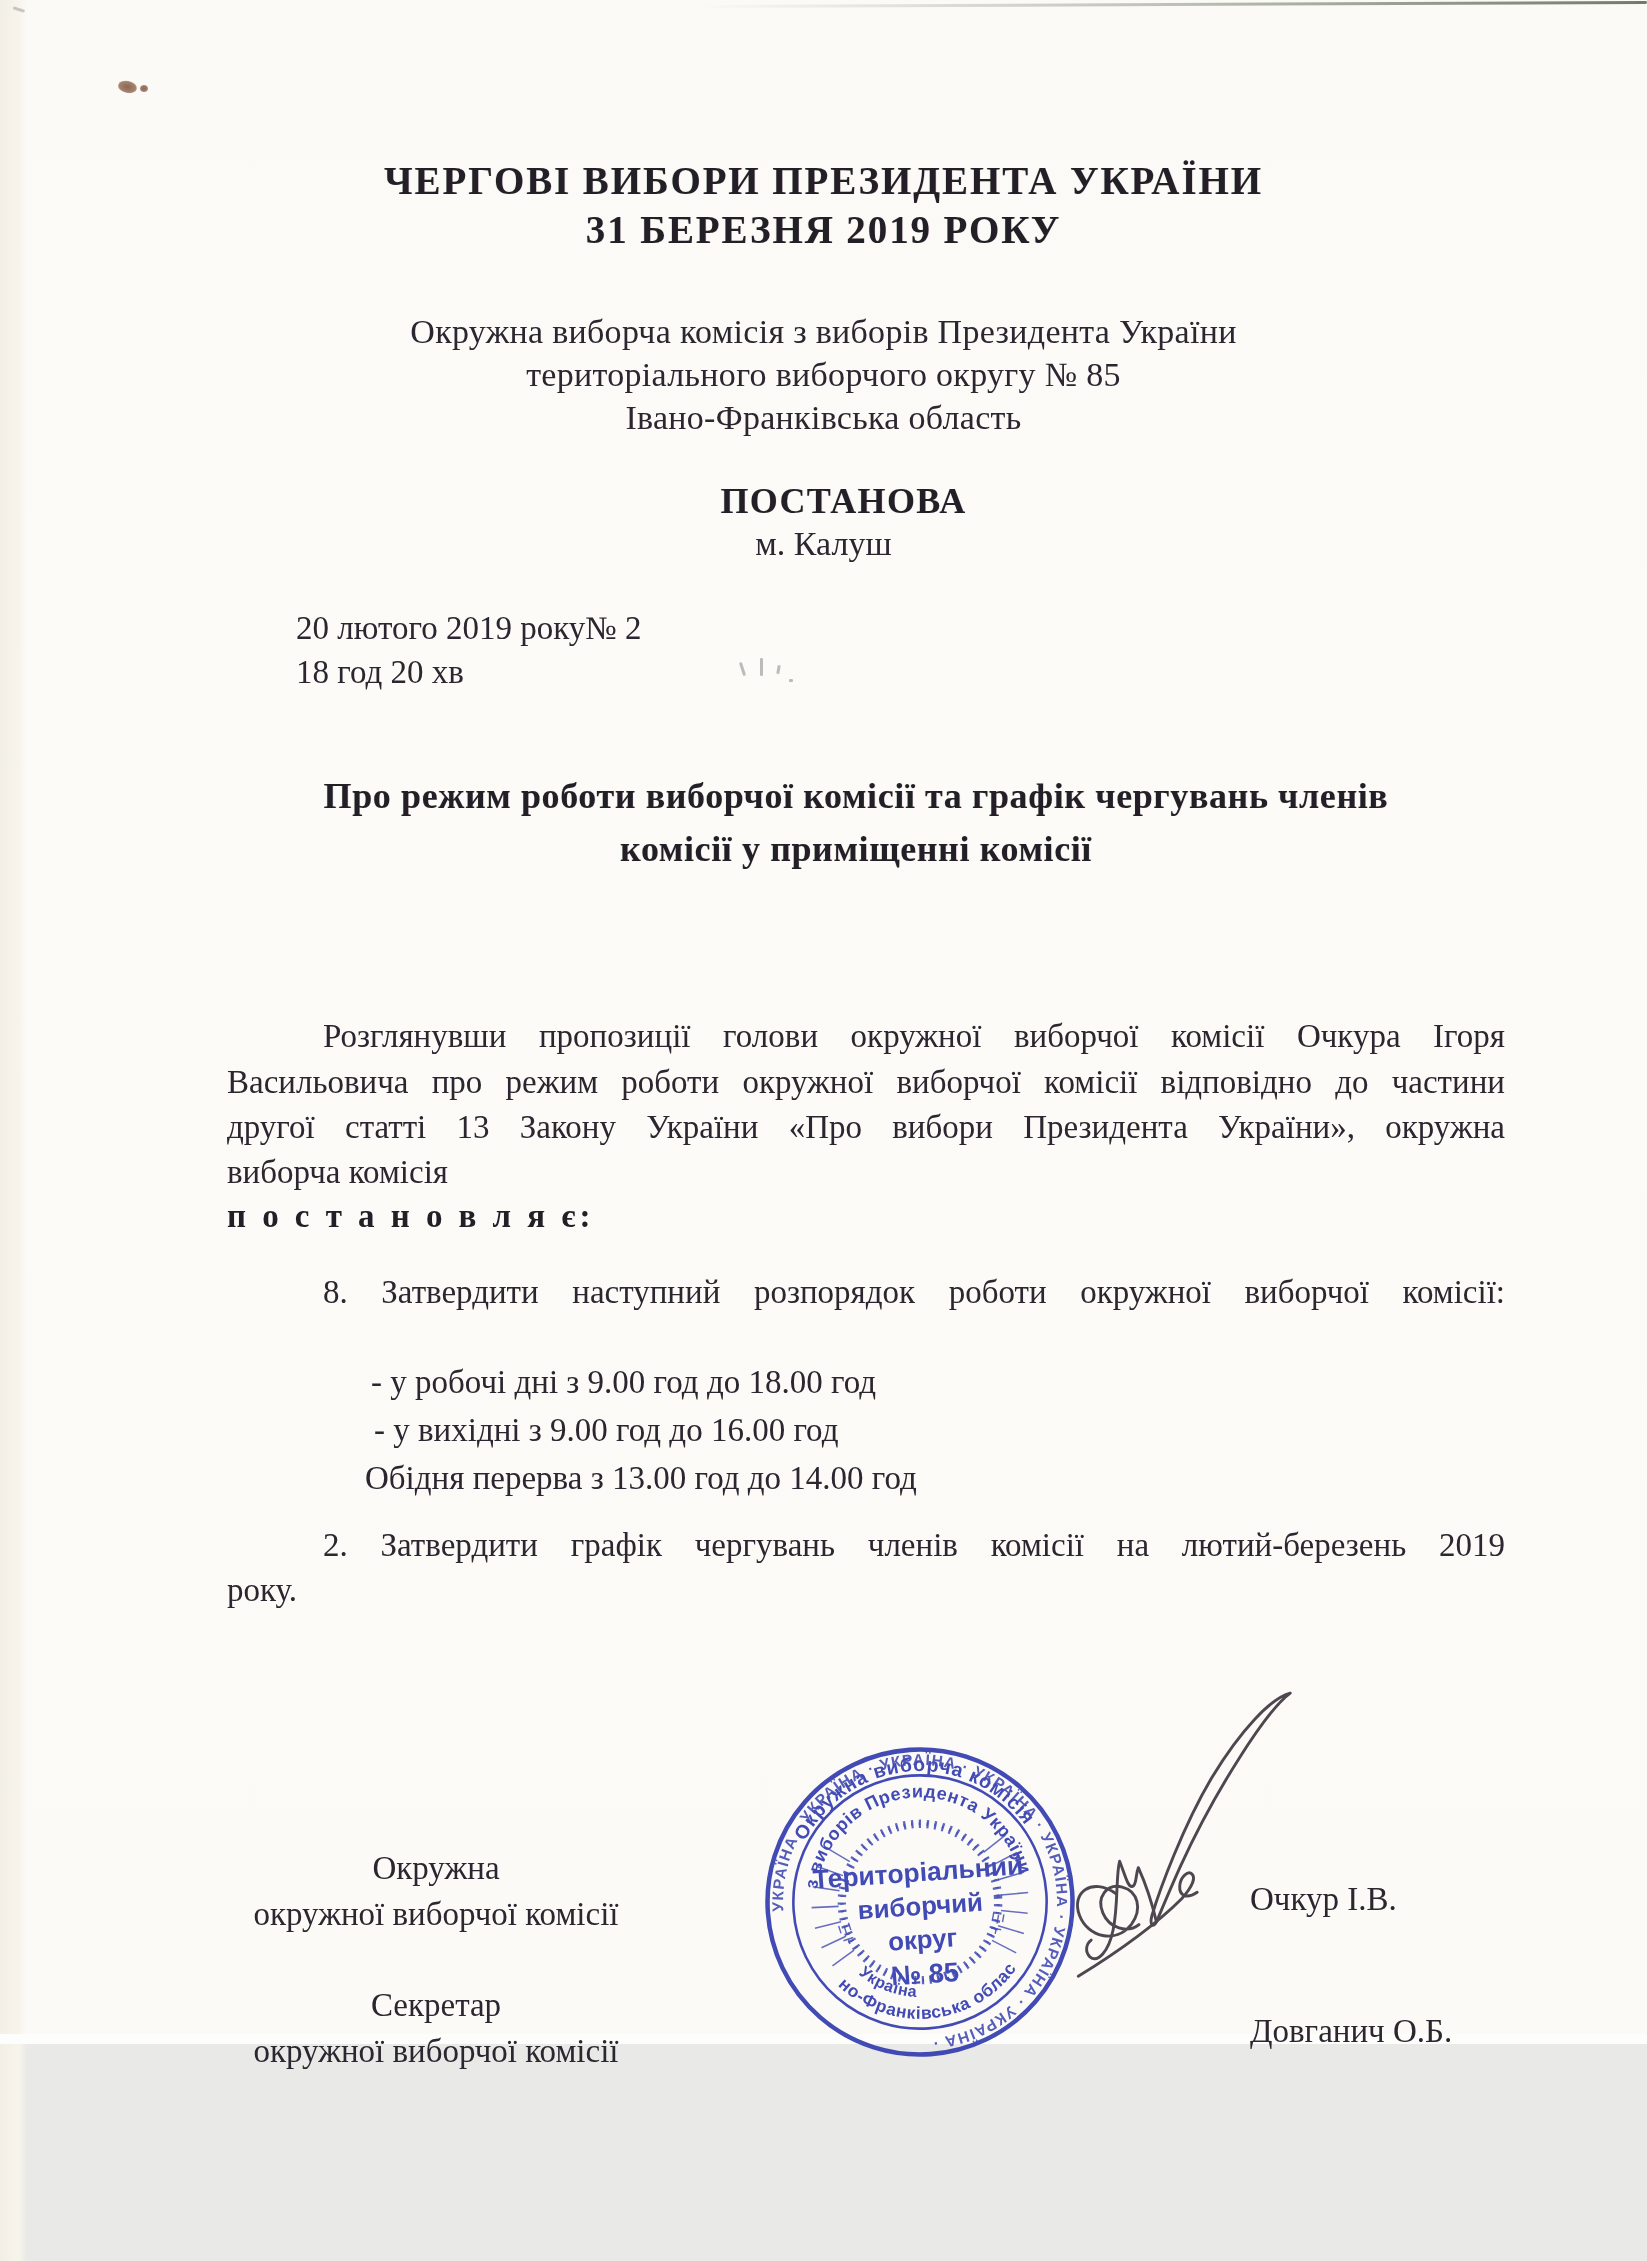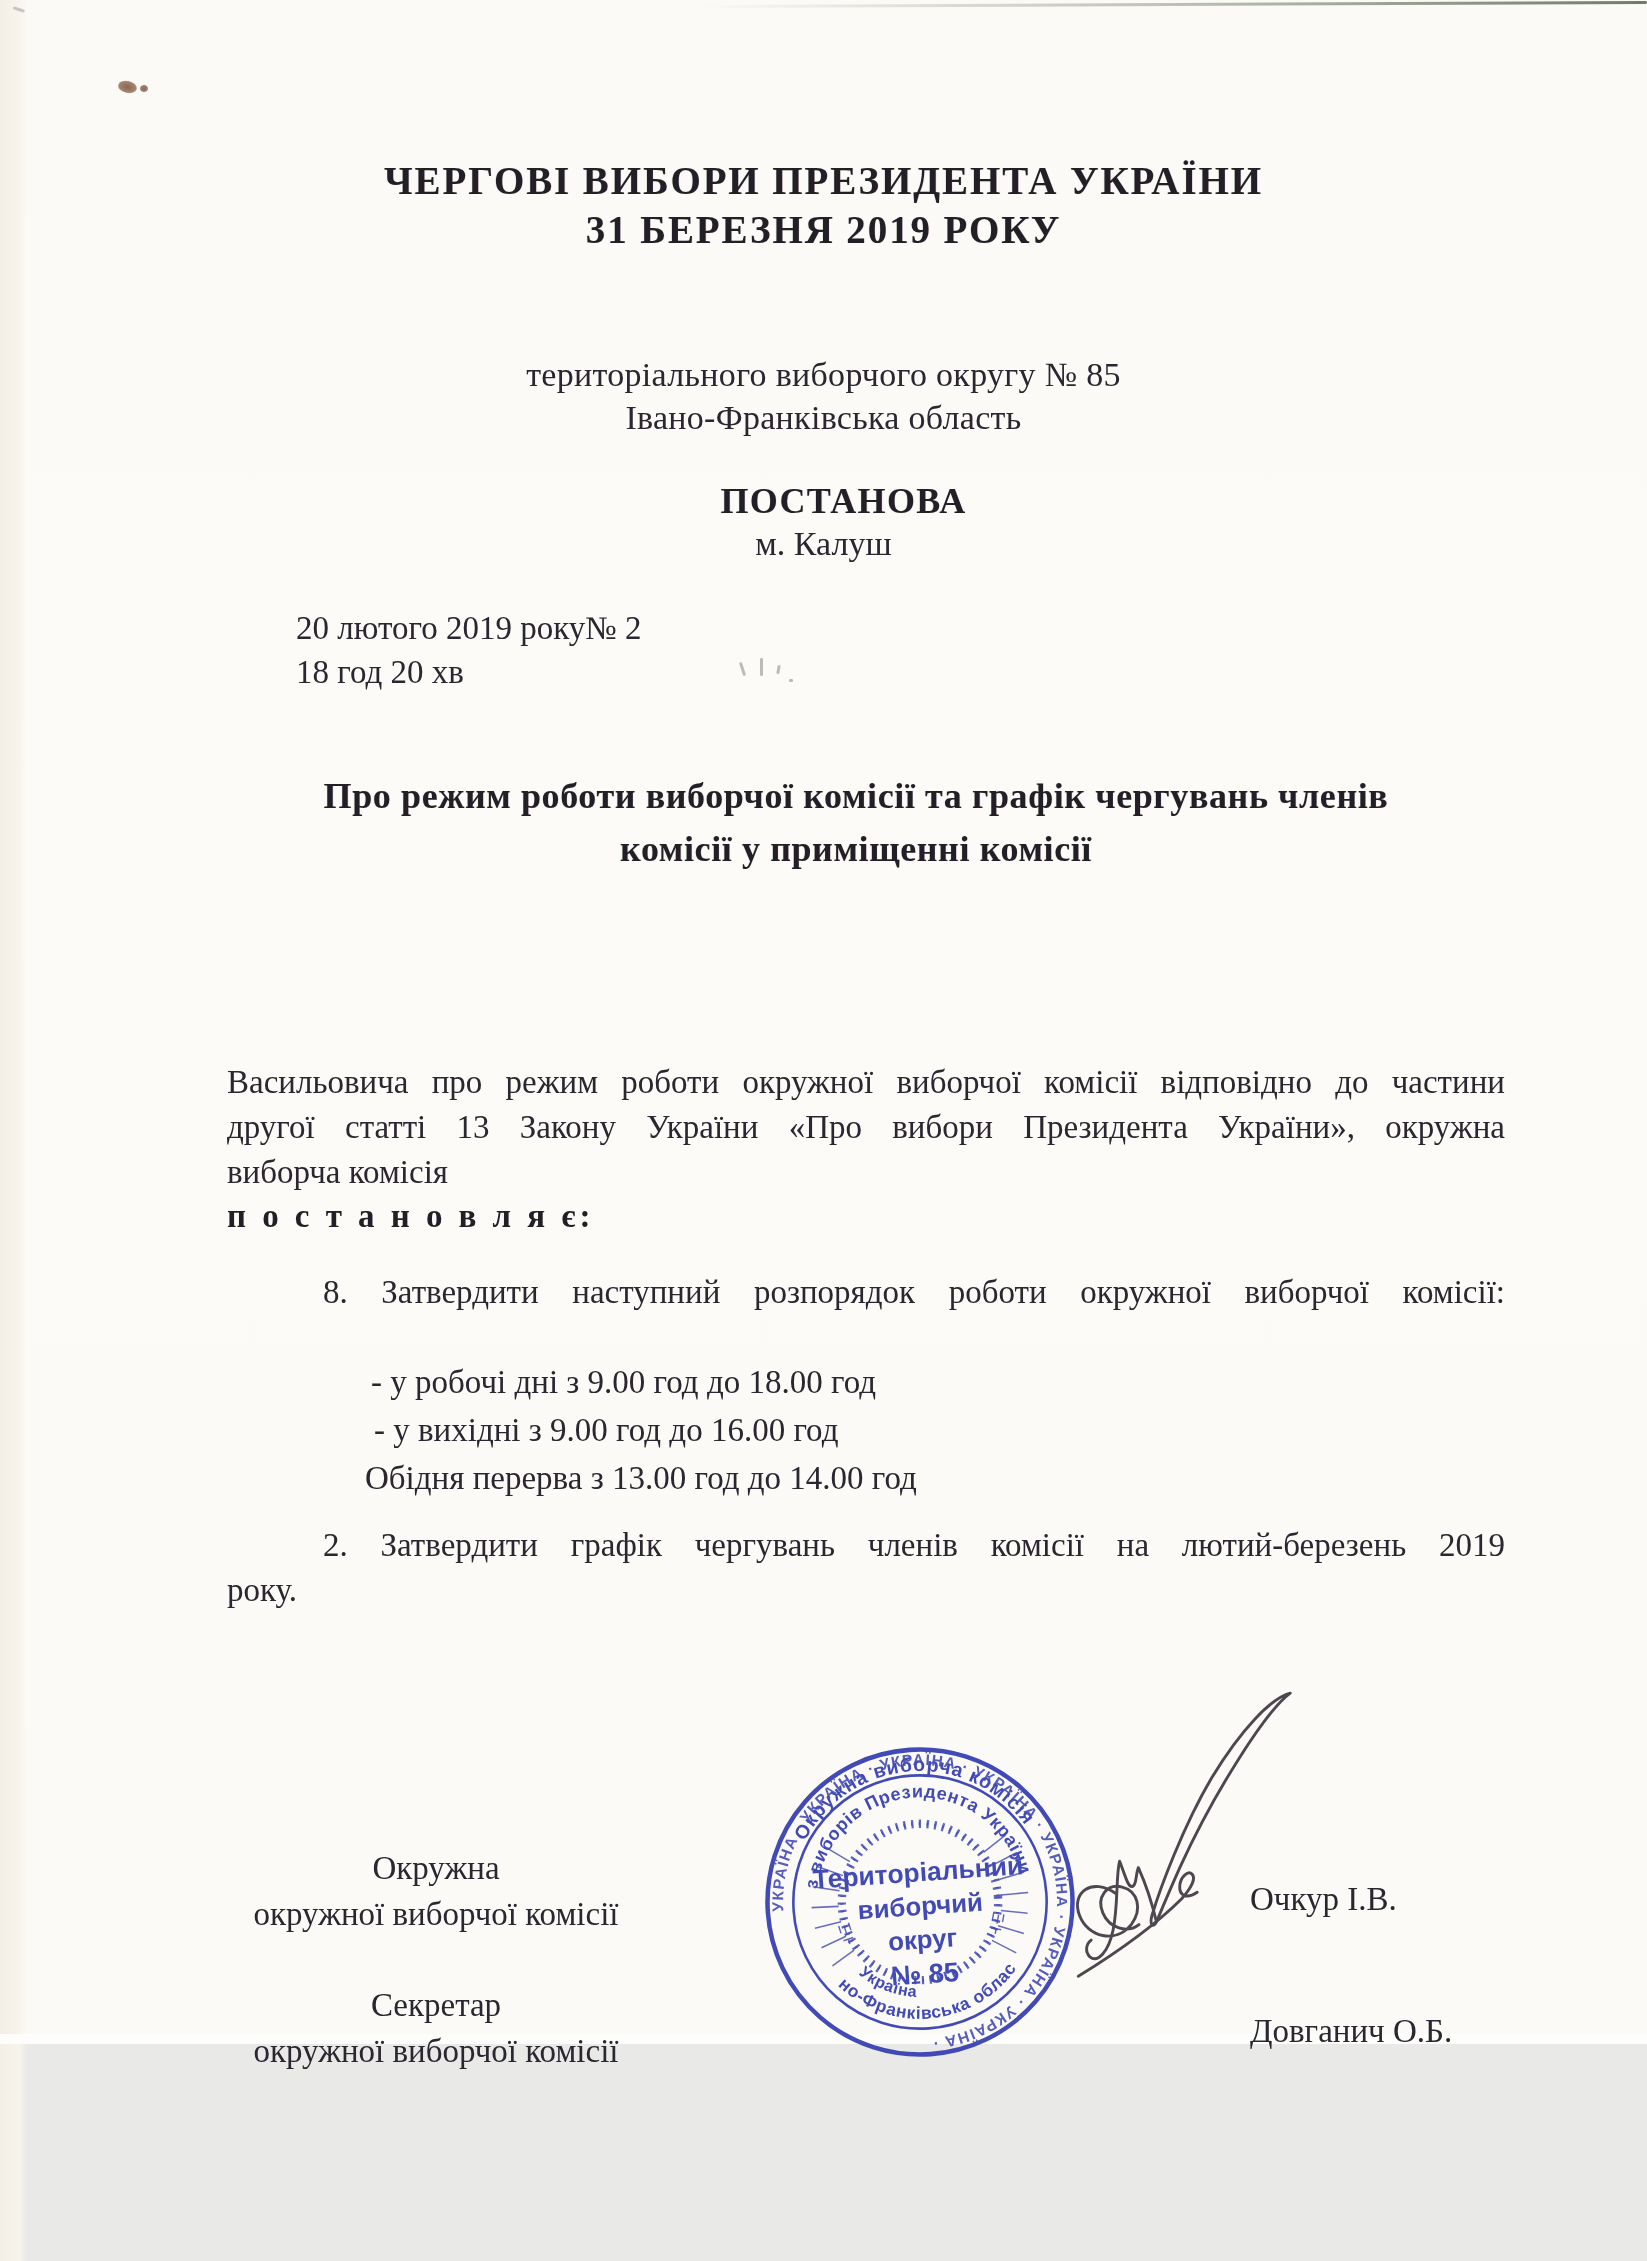--- a/index.html
+++ b/index.html
@@ -87,40 +87,42 @@
   <div class="edge-left"></div>
   <div class="edge-top-line"></div>
   <div class="edge-bottom"></div>
   <div class="pencil-dash" style="left:13px; top:8.4px; width:11.6px; height:2.6px; transform: rotate(18deg);"></div>
   <div class="speck-brown" style="left:118px; top:81px; width:19.4px; height:11.6px; transform: rotate(12deg);"></div>
   <div class="speck-brown" style="left:140px; top:85px; width:7.8px; height:7px;"></div>
 
   <div class="abs centered title fringe" style="top:161px;">ЧЕРГОВІ ВИБОРИ ПРЕЗИДЕНТА УКРАЇНИ</div>
   <div class="abs centered title fringe" style="top:210px;">31 БЕРЕЗНЯ 2019 РОКУ</div>
 
+  <div class="abs centered org" style="top:315px;">Окружна виборча комісія з виборів Президента України</div>
   <div class="abs centered org" style="top:358px;">територіального виборчого округу № 85</div>
   <div class="abs centered org" style="top:401px;">Івано-Франківська область</div>
 
   <div class="abs centered doctype fringe" style="top:483px;">ПОСТАНОВА</div>
   <div class="abs centered place" style="top:527px;">м. Калуш</div>
 
   <div class="abs daterow" style="top:612px;">
     <span>20 лютого 2019 року</span>
     <span>№ 2</span>
   </div>
   <div class="abs timerow" style="top:656px;">18 год 20 хв</div>
 
   <div class="smudge-bit" style="left:741px; top:662px; width:3.2px; height:14px; transform: rotate(-18deg);"></div>
   <div class="smudge-bit" style="left:760px; top:658px; width:3.2px; height:18px;"></div>
   <div class="smudge-bit" style="left:777px; top:665px; width:2.6px; height:9px; transform: rotate(10deg);"></div>
   <div class="smudge-bit" style="left:789px; top:679px; width:3.9px; height:3.2px;"></div>
 
   <div class="abs center-block subject fringe" style="top:778px;">Про режим роботи виборчої комісії та графік чергувань членів</div>
   <div class="abs center-block subject fringe" style="top:831px;">комісії у приміщенні комісії</div>
 
+  <div class="abs bodyline indent1" style="top:1020px;">Розглянувши пропозиції голови окружної виборчої комісії Очкура Ігоря</div>
   <div class="abs bodyline" style="top:1066px;">Васильовича про режим роботи окружної виборчої комісії відповідно до частини</div>
   <div class="abs bodyline" style="top:1111px;">другої статті 13 Закону України «Про вибори Президента України», окружна</div>
   <div class="abs bodyline-left" style="top:1156px;">виборча комісія</div>
   <div class="abs resolves" style="left:227px; top:1200px;">п о с т а н о в л я є:</div>
 
   <div class="abs item" style="top:1276px; left:323px; width:1182px;">8. Затвердити наступний розпорядок роботи окружної виборчої комісії:</div>
 
   <div class="abs sched" style="left:371px; top:1366px;">- у робочі дні з 9.00 год до 18.00 год</div>
   <div class="abs sched" style="left:374px; top:1414px;">- у вихідні з 9.00 год до 16.00 год</div>
   <div class="abs sched" style="left:365px; top:1462px;">Обідня перерва з 13.00 год до 14.00 год</div>

